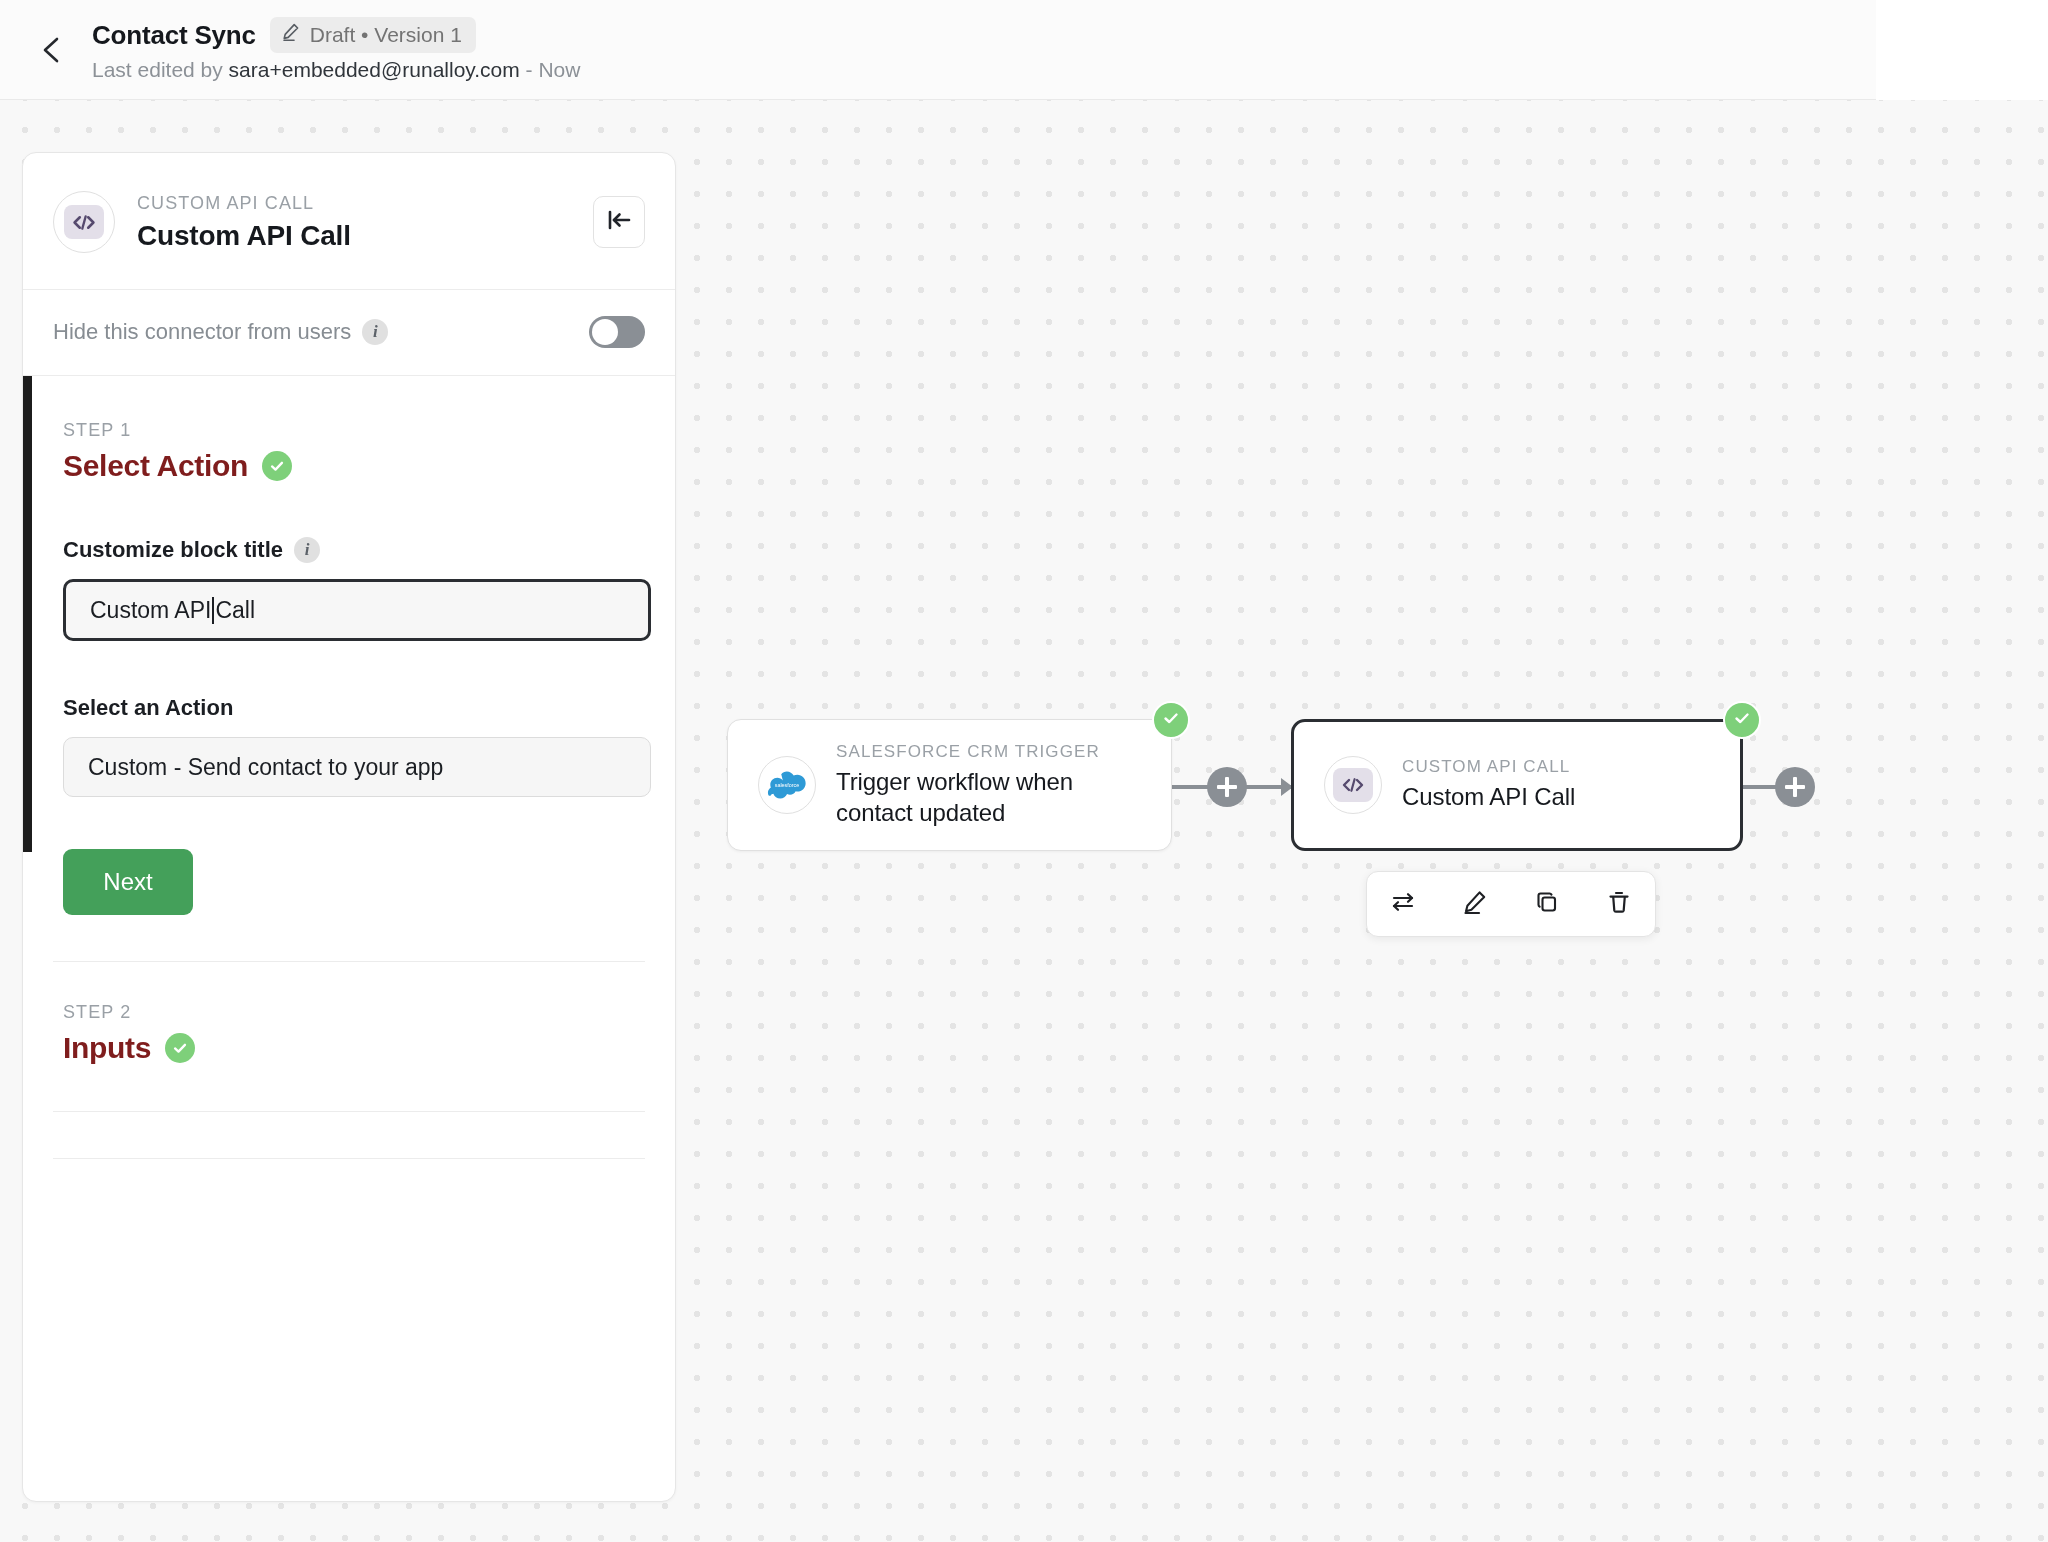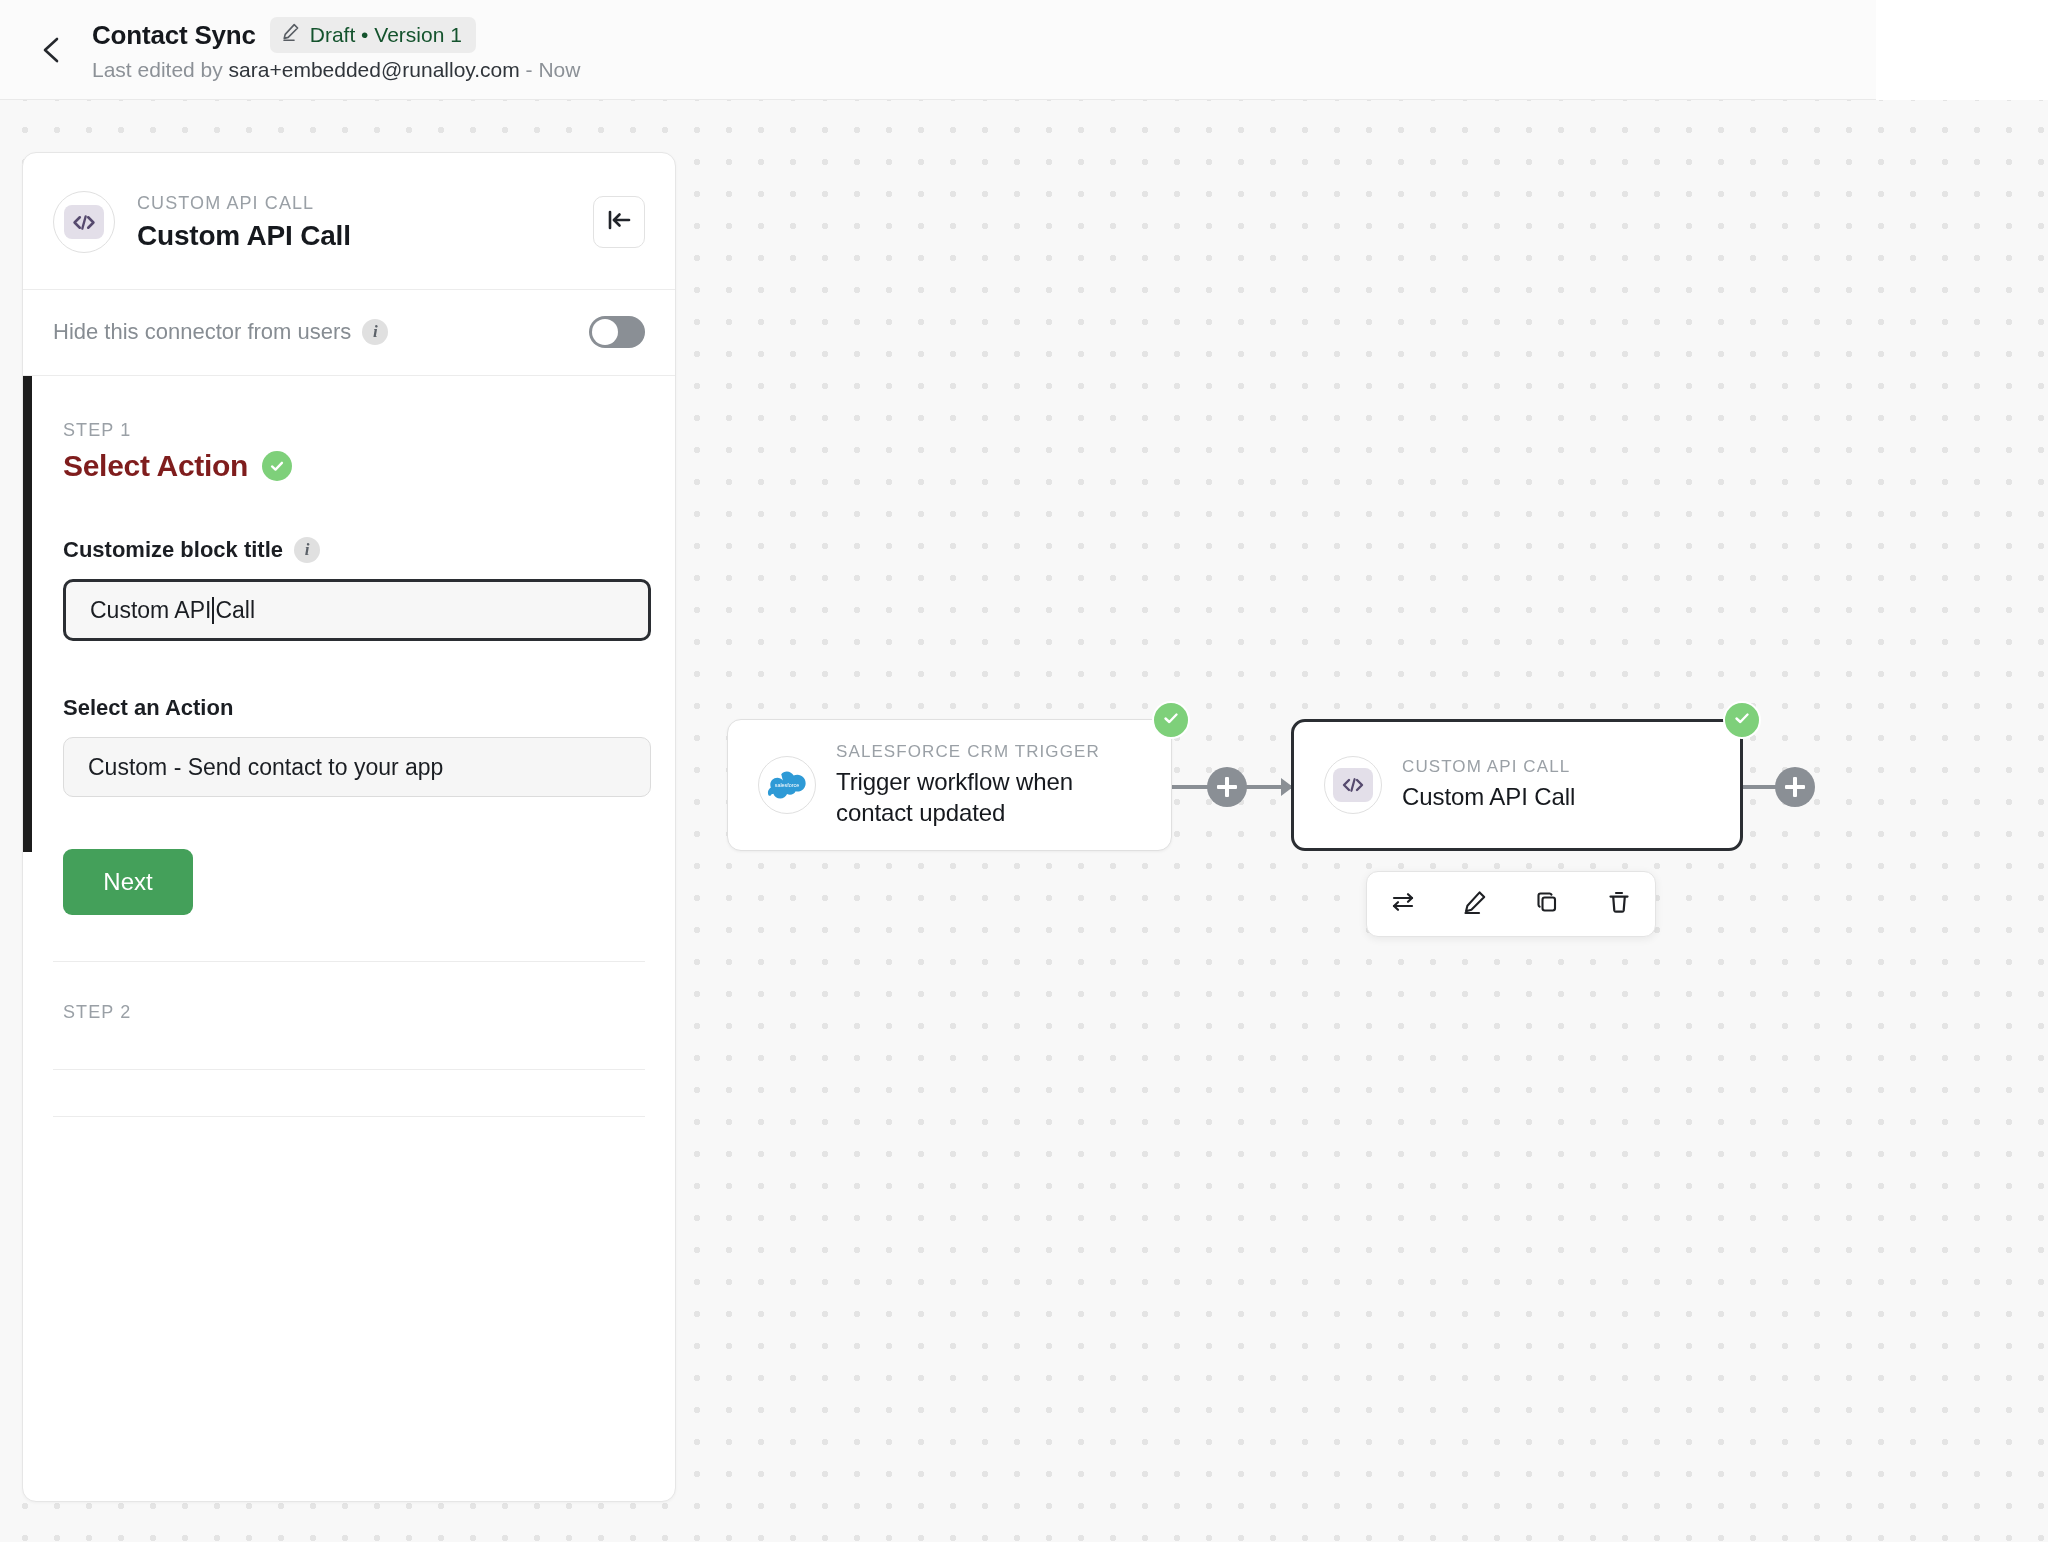--- a/index.html
+++ b/index.html
@@ -26,21 +26,21 @@
   .back-btn svg { display:block; }
   .title-wrap { margin-left: 14px; display: flex; flex-direction: column; gap: 5px; }
   .title-row { display: flex; align-items: center; gap: 14px; }
   .wf-title {
     font-size: 26px; font-weight: bold; color: #15181d; letter-spacing: -0.2px;
   }
   .status-chip {
     display: flex; align-items: center; gap: 9px;
     background: #ececec; border-radius: 7px;
     padding: 5px 14px 6px 11px;
-    font-size: 21px; color: #14532d; text-align: center;
+    font-size: 21px; color: #737373; text-align: center;
   }
   .subtitle { font-size: 21px; color: #8c9197; }
   .subtitle b { color: #30353b; font-weight: normal; }
 
   
   .canvas {
     position: absolute; top: 100px; left: 0; width: 2048px; height: 1442px;
     background-color: #f8f8f8;
     background-image: radial-gradient(#e4e4e4 3.2px, transparent 3.3px);
     background-size: 32px 32px;
@@ -400,20 +400,28 @@
             <span>Custom - Send contact to your app</span>
           </div>
 
           <div class="next-btn">Next</div>
         </div>
 
         <div class="divider"></div>
 
         <div class="step step-2">
           <div class="step-kicker">STEP 2</div>
+          <div class="step-title-row">
+            <span class="step-title">Inputs</span>
+            <span class="check-badge">
+              <svg width="18" height="18" viewBox="0 0 20 20">
+                <polyline points="4.5,10.5 8.3,14 15.5,6.5" fill="none" stroke="#ffffff" stroke-width="2.6" stroke-linecap="round" stroke-linejoin="round"></polyline>
+              </svg>
+            </span>
+          </div>
         </div>
 
         <div class="divider"></div>
 
 
         <div class="divider"></div>
       </div>
 
     </div>
   </div>

